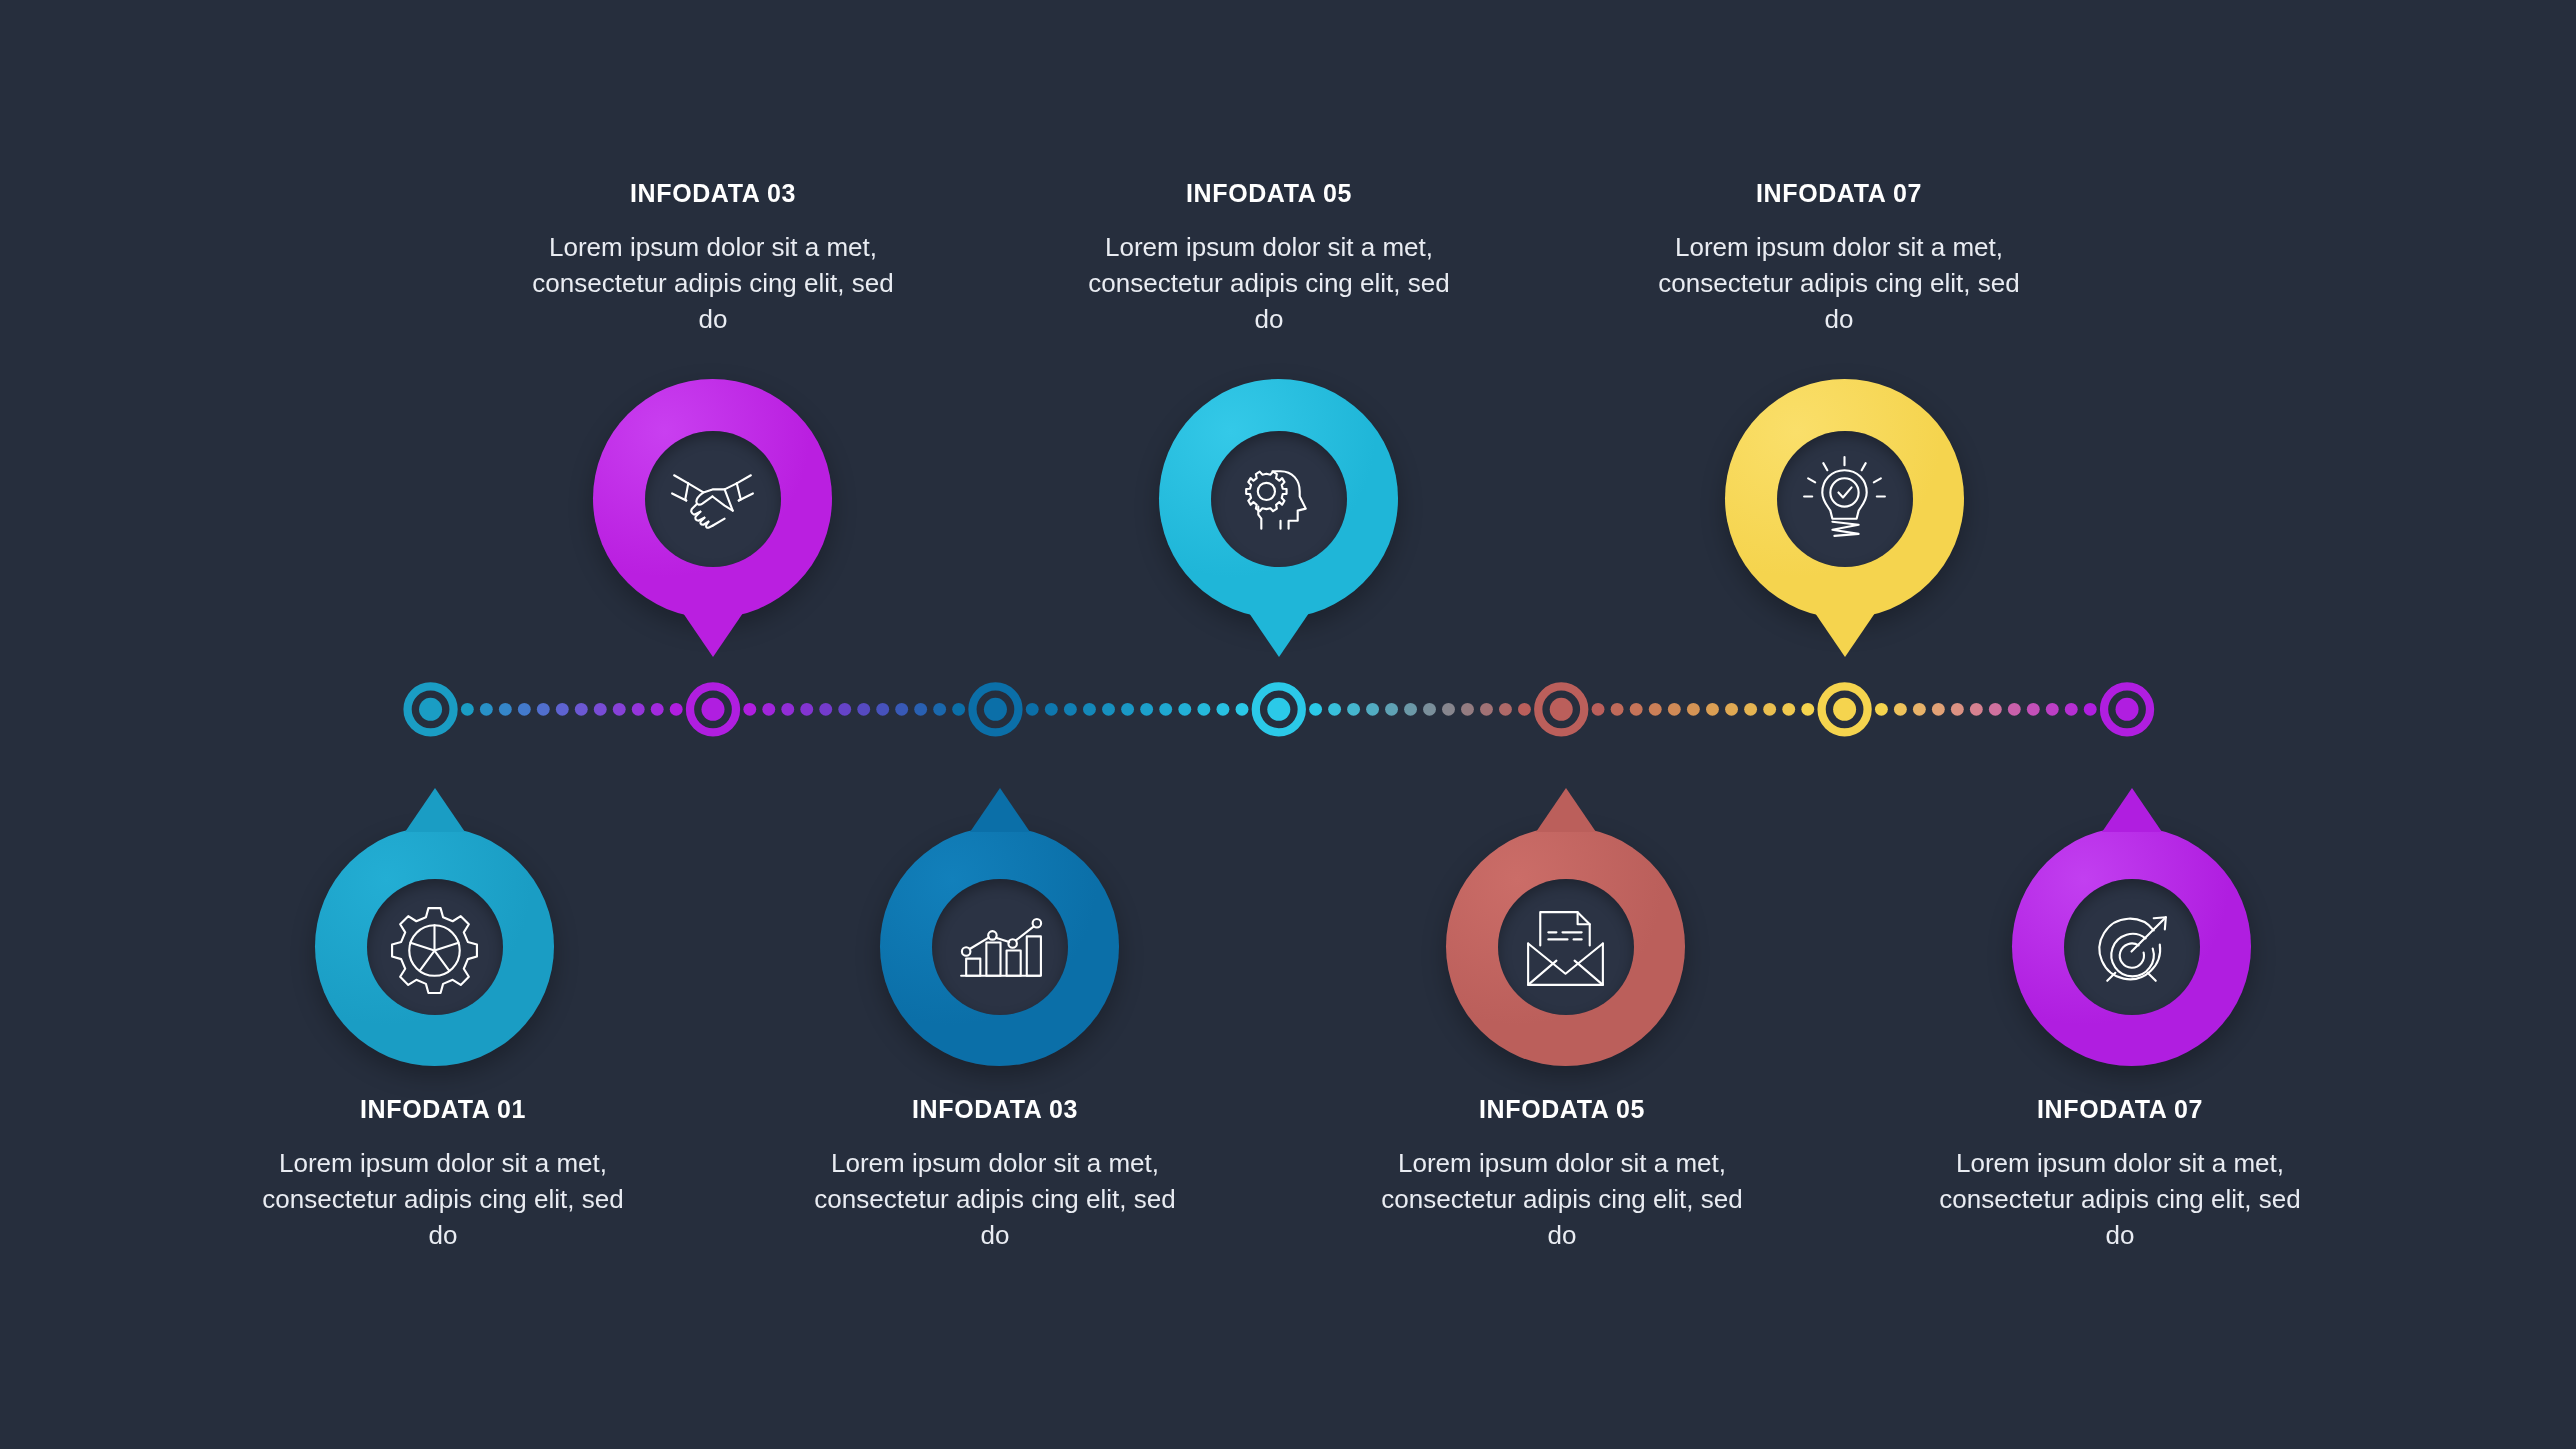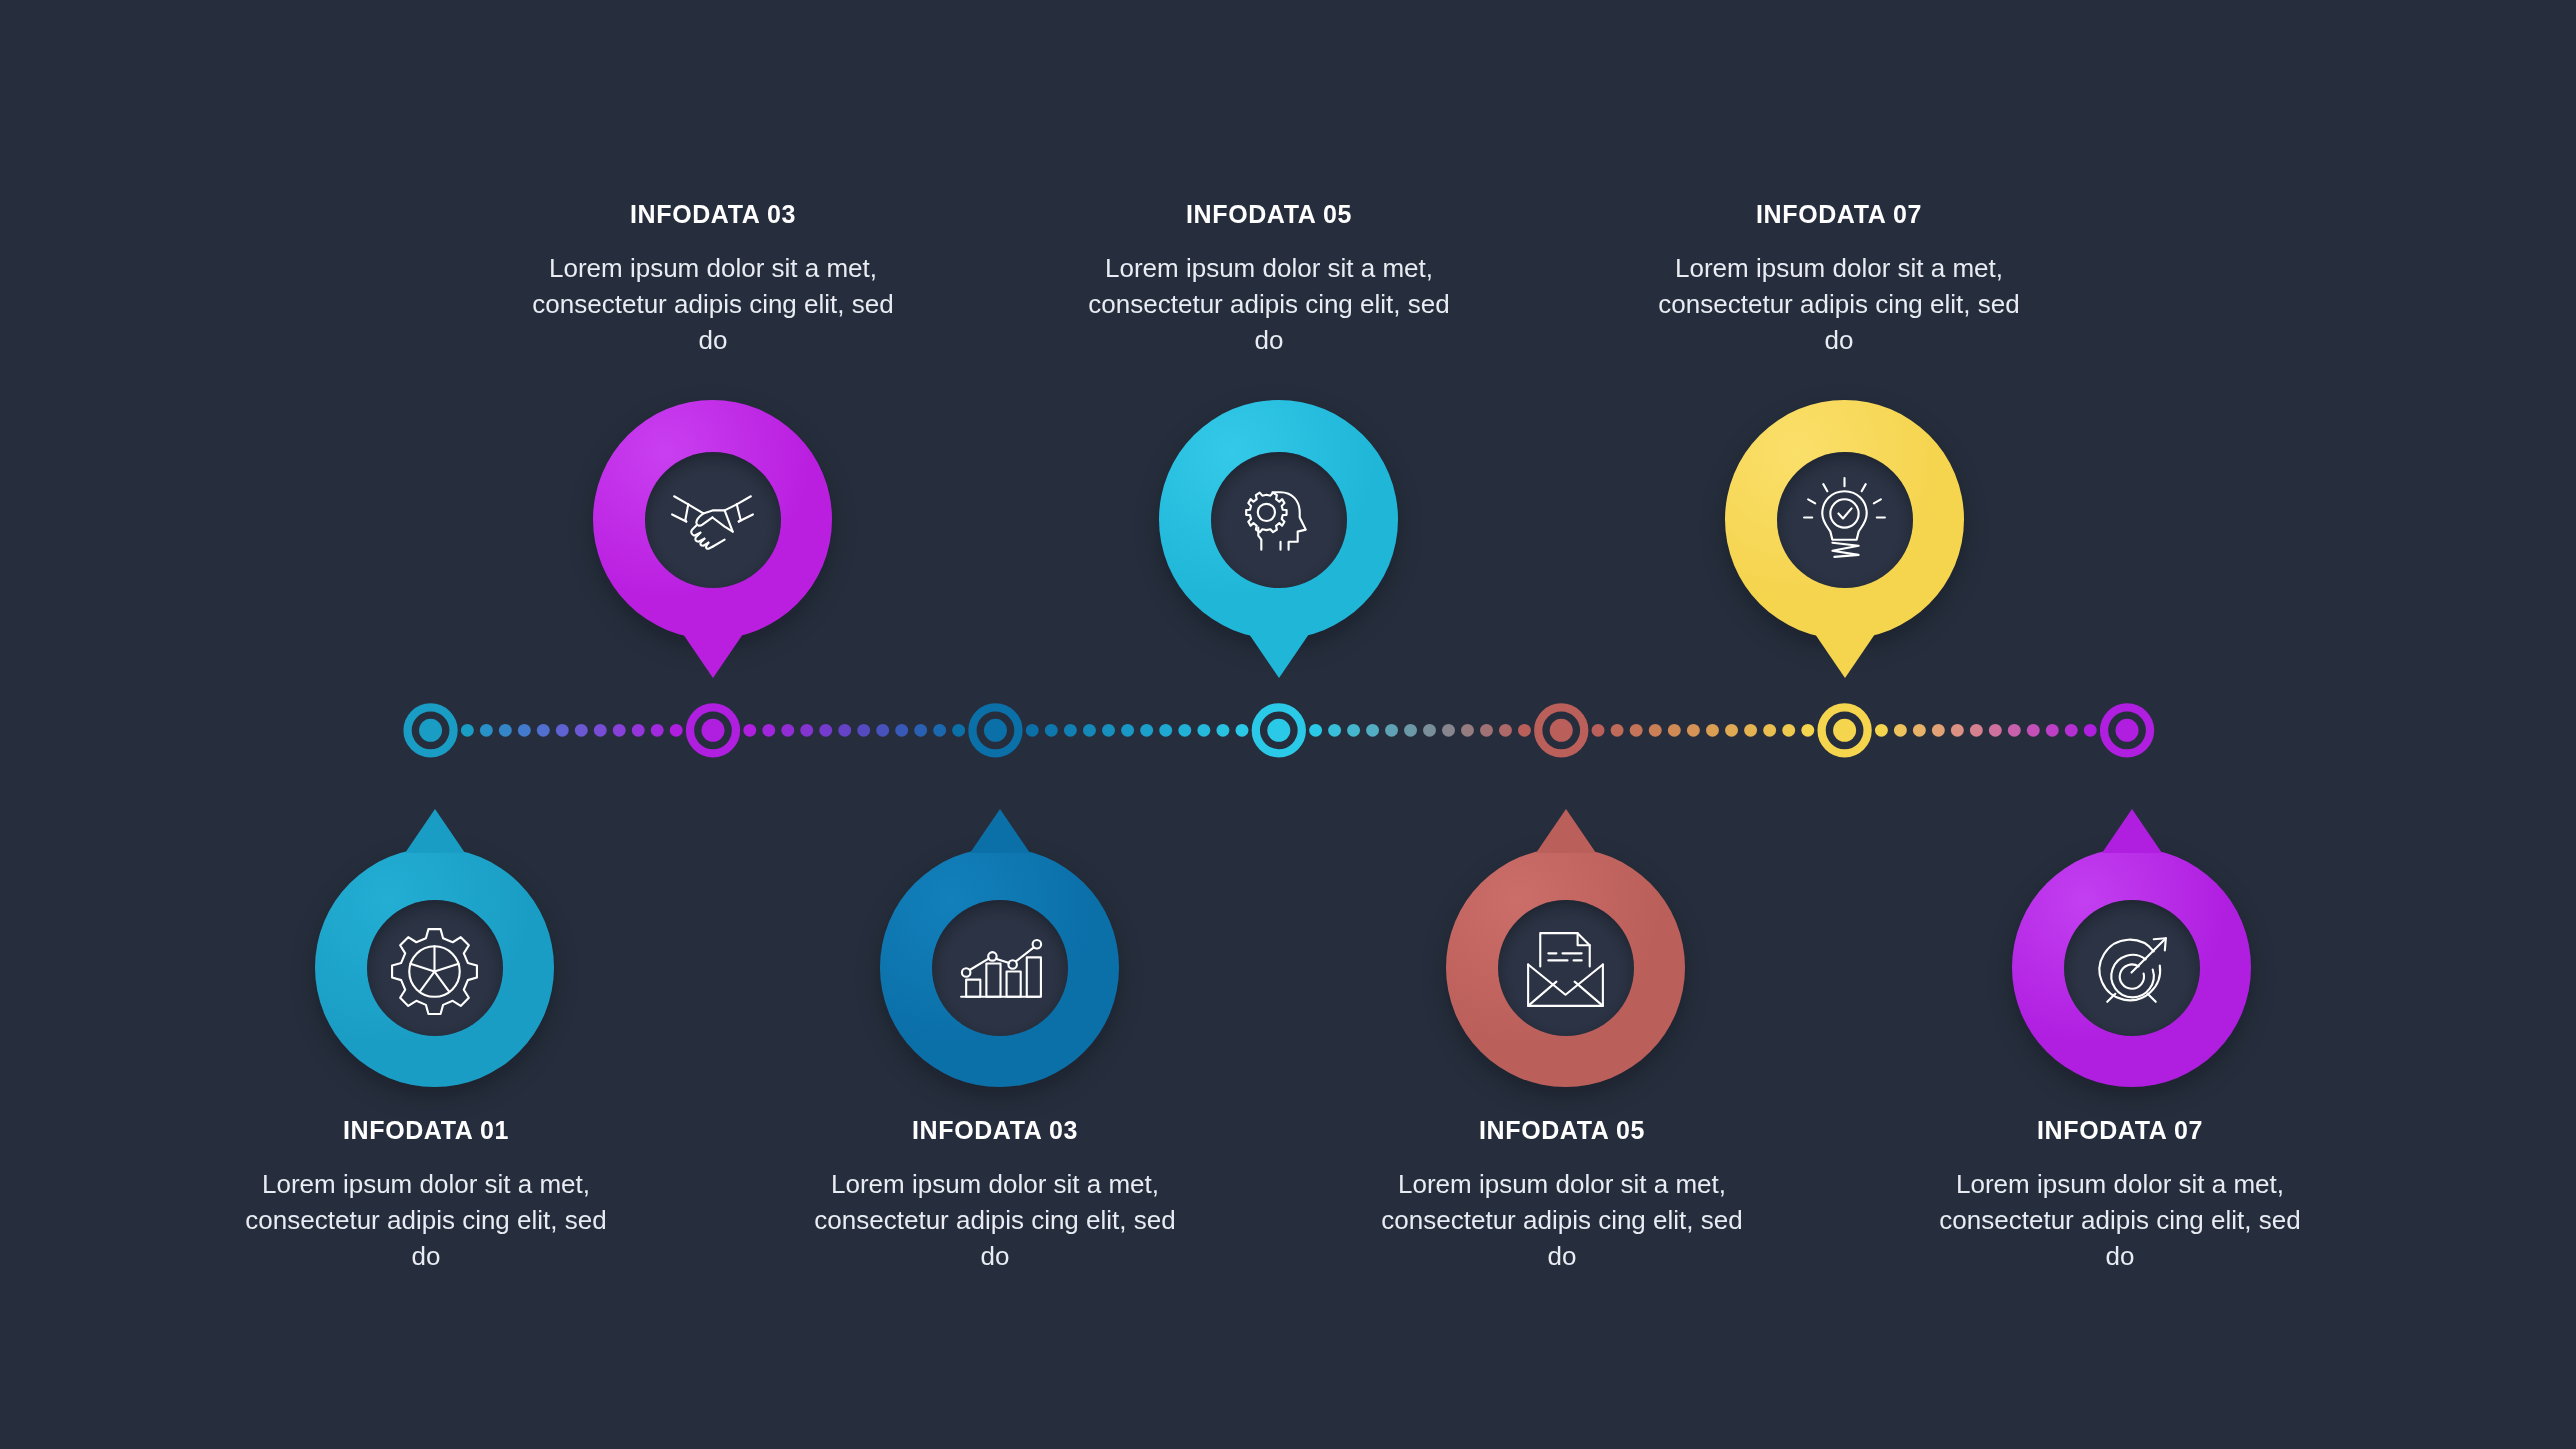--- a/index.html
+++ b/index.html
@@ -2,21 +2,21 @@
 <html style="font-size:14.7px"><head>
 <meta charset="utf-8">
 <style>
   * { margin:0; padding:0; box-sizing:border-box; }
   html, body {
     width:2576px; height:1449px;
     background:#262e3d;
     font-family:"Liberation Sans", sans-serif;
     overflow:hidden;
   }
-  #stage { position:relative; width:2576px; height:1294px;margin-top:21px; }
+  #stage { position:relative; width:2576px; height:1294px; }
 
   
   #timeline-axis { position:absolute; left:0; top:0; width:2576px; height:1449px; }
 
   
   .text-block { position:absolute; width:386px; text-align:center; }
   .item-title {
     font-size:25px; font-weight:bold; letter-spacing:0.6px;
     color:#ffffff; line-height:1;
   }
@@ -308,21 +308,21 @@
         <path d="M64 42 A21 21 0 1 0 71 52"></path>
         <path d="M57 49 A12 12 0 1 0 62 56"></path>
         <path d="M50 55 L84 21"></path>
         <path d="M72 22 L84 21 L83 33"></path>
         <path d="M26 84 L34 76"></path>
         <path d="M74 84 L66 76"></path>
       </svg>
     </div>
   </div>
 
-  <div class="text-block" style="left:233px; top:1097px;">
+  <div class="text-block" style="left:250px; top:1097px;">
     <div class="item-title">INFODATA 01</div>
     <div class="item-desc">Lorem ipsum dolor sit a met, consectetur adipis cing elit, sed do</div>
   </div>
   <div class="text-block" style="left:802px; top:1097px;">
     <div class="item-title">INFODATA 03</div>
     <div class="item-desc">Lorem ipsum dolor sit a met, consectetur adipis cing elit, sed do</div>
   </div>
   <div class="text-block" style="left:1369px; top:1097px;">
     <div class="item-title">INFODATA 05</div>
     <div class="item-desc">Lorem ipsum dolor sit a met, consectetur adipis cing elit, sed do</div>

